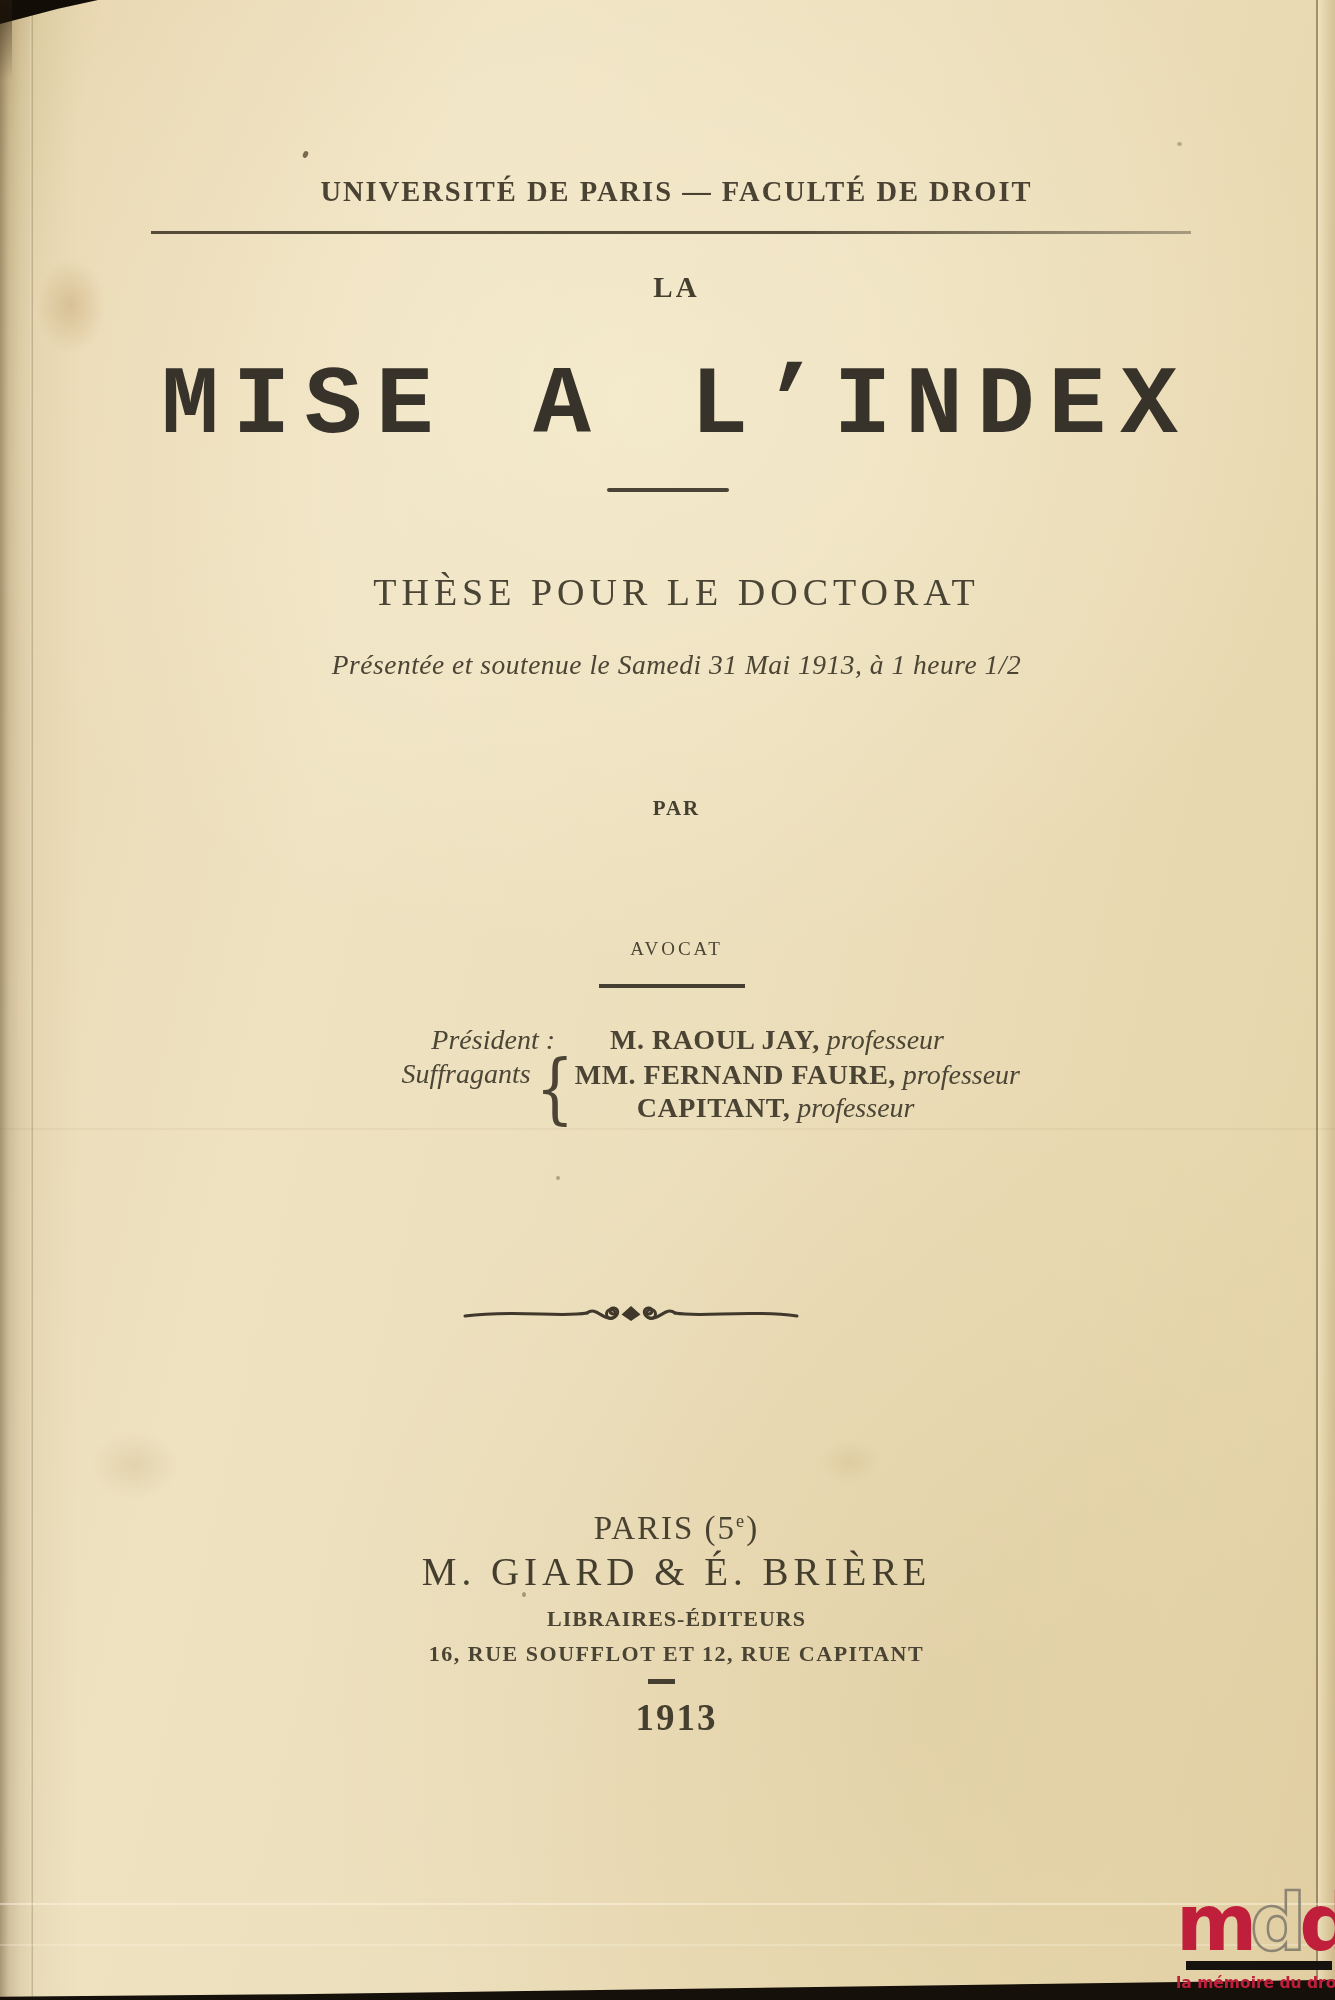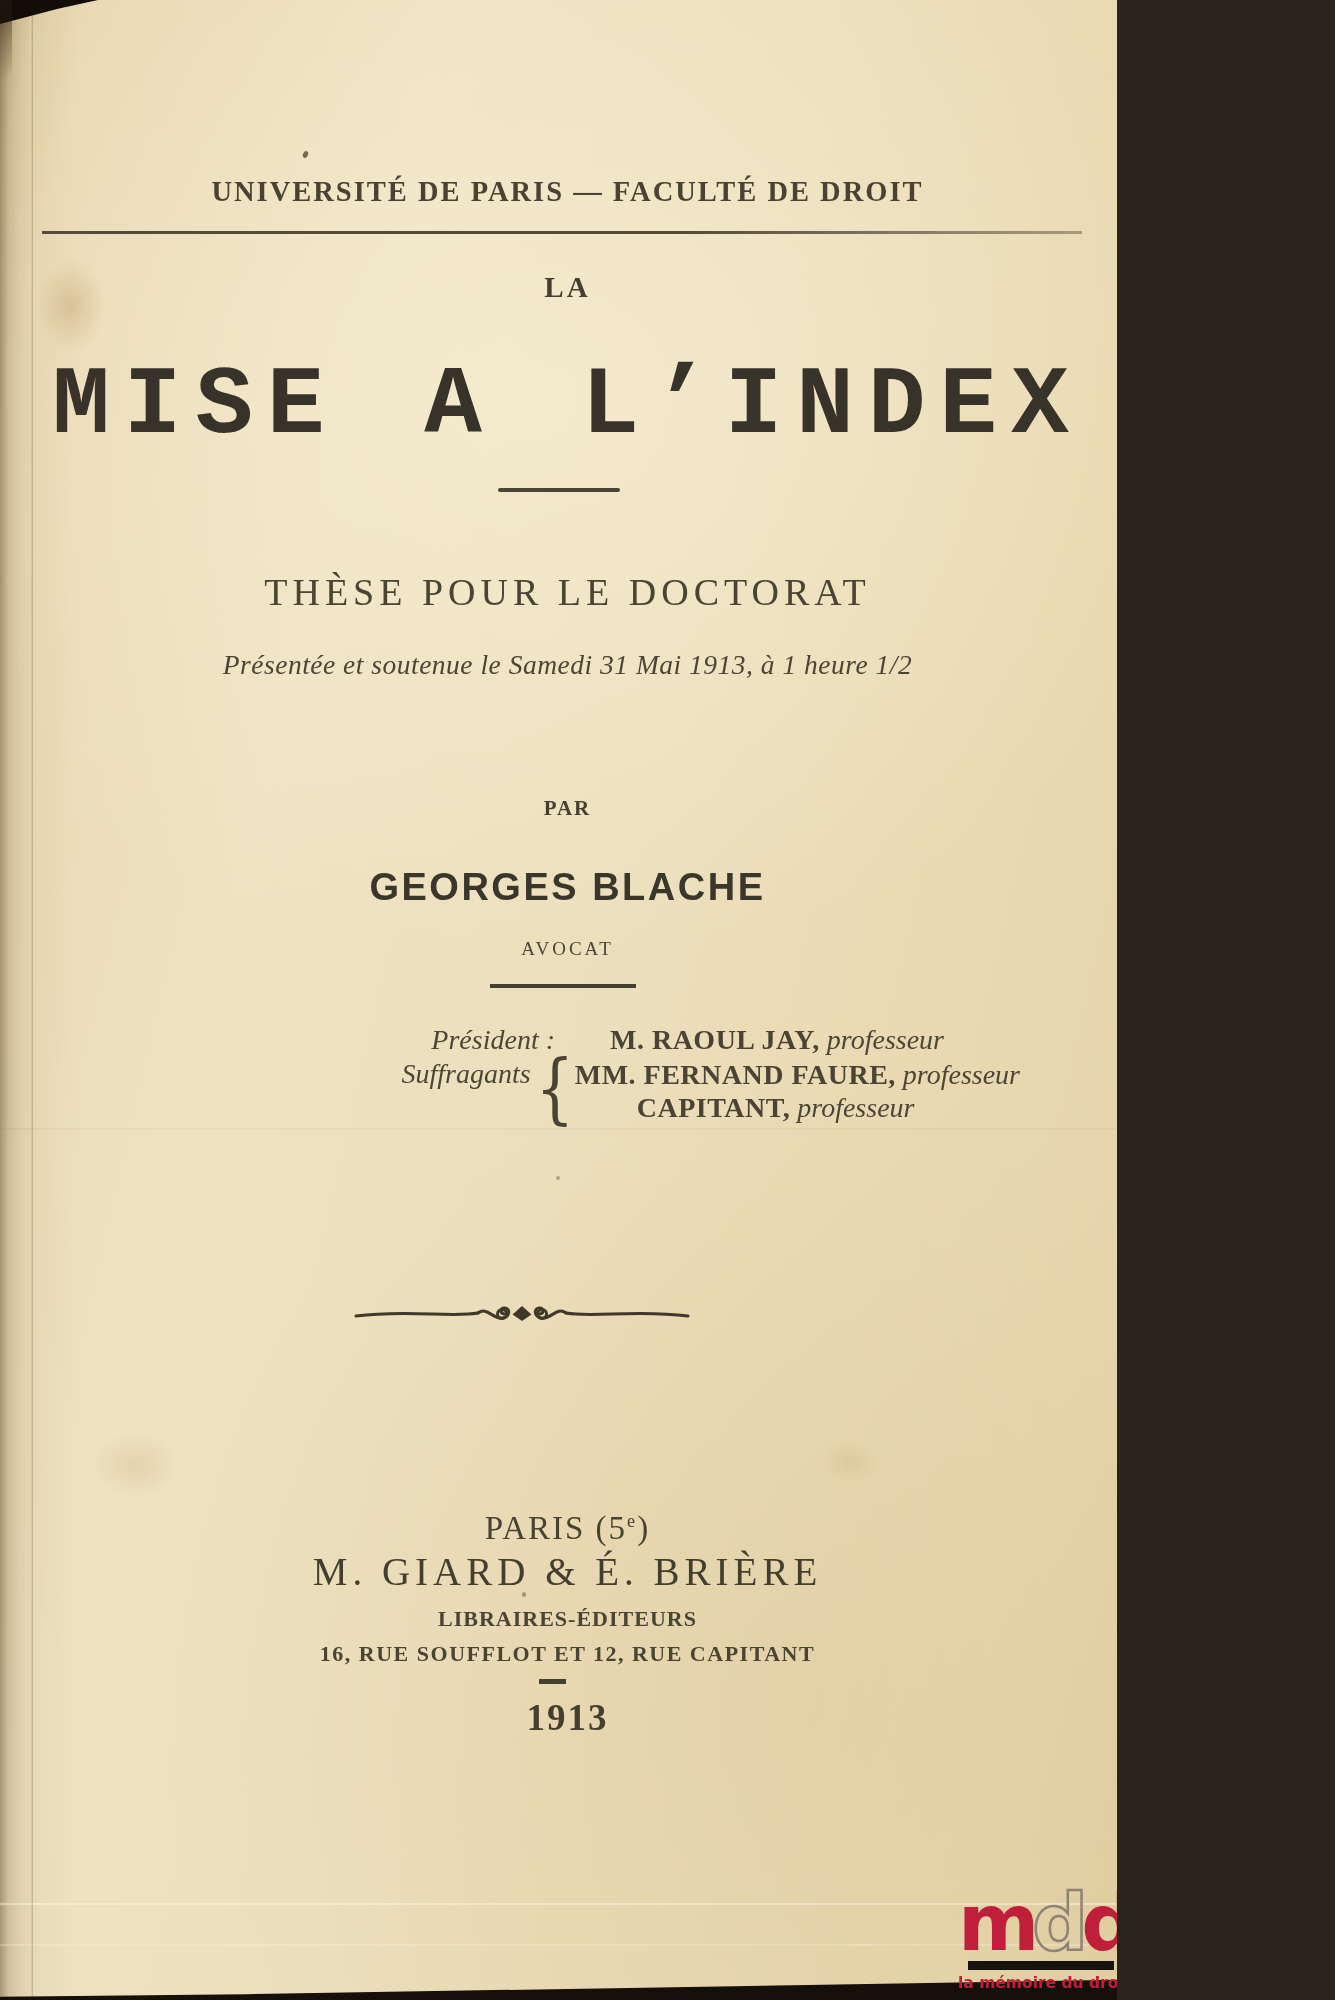--- a/index.html
+++ b/index.html
@@ -1,17 +1,17 @@
 <!DOCTYPE html>
 <html><head>
 <meta charset="utf-8">
 <style>
   html,body{margin:0;padding:0;background:#2a241c;}
   .page{
-    position:relative;width:1117px;height:2000px;overflow:hidden;
+    position:relative;width:1335px;height:2000px;overflow:hidden;
     font-family:"Liberation Serif",serif;color:#453f30;
     background:
       radial-gradient(ellipse 1000px 800px at 48% 20%, rgba(255,249,226,.38), rgba(0,0,0,0) 72%),
       radial-gradient(ellipse 900px 900px at 70% 85%, rgba(210,188,140,.25), rgba(0,0,0,0) 70%),
       linear-gradient(103deg,#cdb88c 0%,#e2d2a9 2.5%,#ead9b4 6%,#eee2c1 28%,#ecdfbc 52%,#e9dab3 72%,#e6d5ab 90%,#e1cfa2 100%);
   }
   
   .fold-left{position:absolute;top:0;bottom:0;left:0;width:80px;pointer-events:none;
     background:linear-gradient(to right, rgba(95,75,42,.50) 0, rgba(140,118,78,.30) 9px, rgba(165,143,100,.20) 20px, rgba(190,170,126,.13) 34px, rgba(0,0,0,0) 78px);}
   .crease-left{position:absolute;top:0;bottom:0;left:30px;width:3px;pointer-events:none;
@@ -116,21 +116,20 @@
     <div class="rule-head"></div>
 
     <div class="block pretitle">LA</div>
     <div class="block main-title">MISE A L’INDEX</div>
     <div class="rule-title"></div>
 
     <div class="block these">THÈSE POUR LE DOCTORAT</div>
     <div class="block defense">Présentée et soutenue le Samedi 31 Mai 1913, à 1 heure 1/2</div>
 
     <div class="block par">PAR</div>
-    <div class="block author">GEORGES BLACHE</div>
     <div class="block avocat">AVOCAT</div>
     <div class="rule-author"></div>
 
     <div class="jury">
       <div class="jrow president-row">
         <span class="jlabel">Président :</span>
         <span class="jvalue"><span class="jname">M. RAOUL JAY,</span> <span class="jrole">professeur</span></span>
       </div>
       <div class="jrow suffragants-row">
         <span class="jlabel">Suffragants</span>

